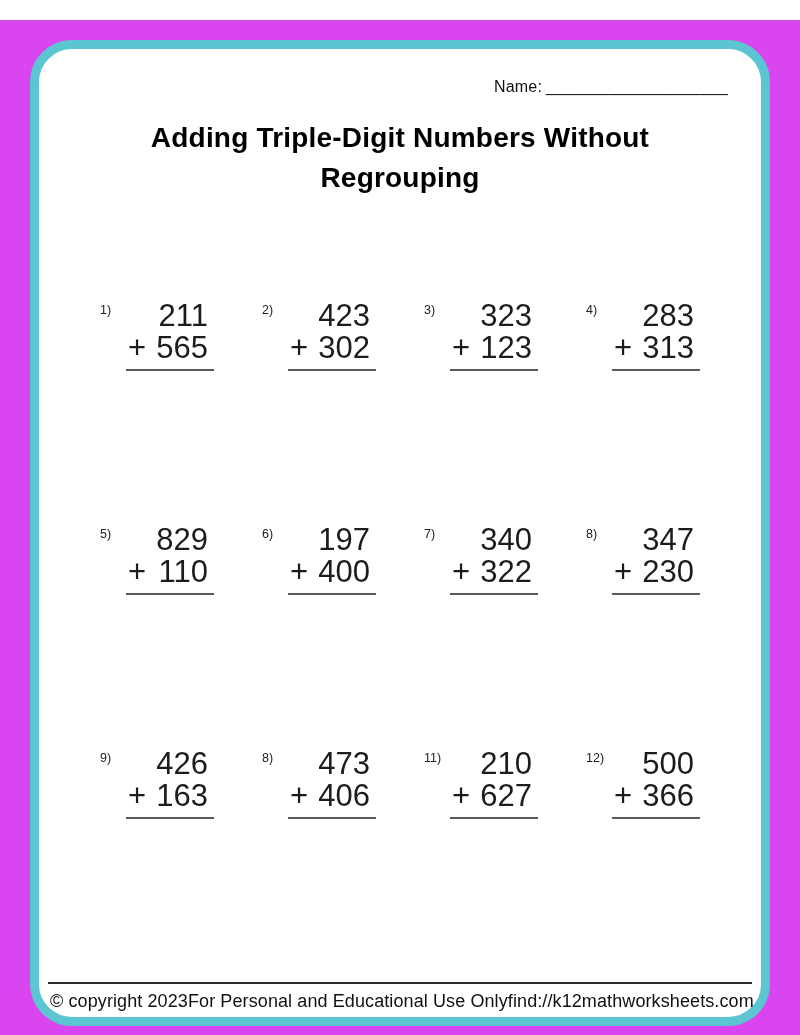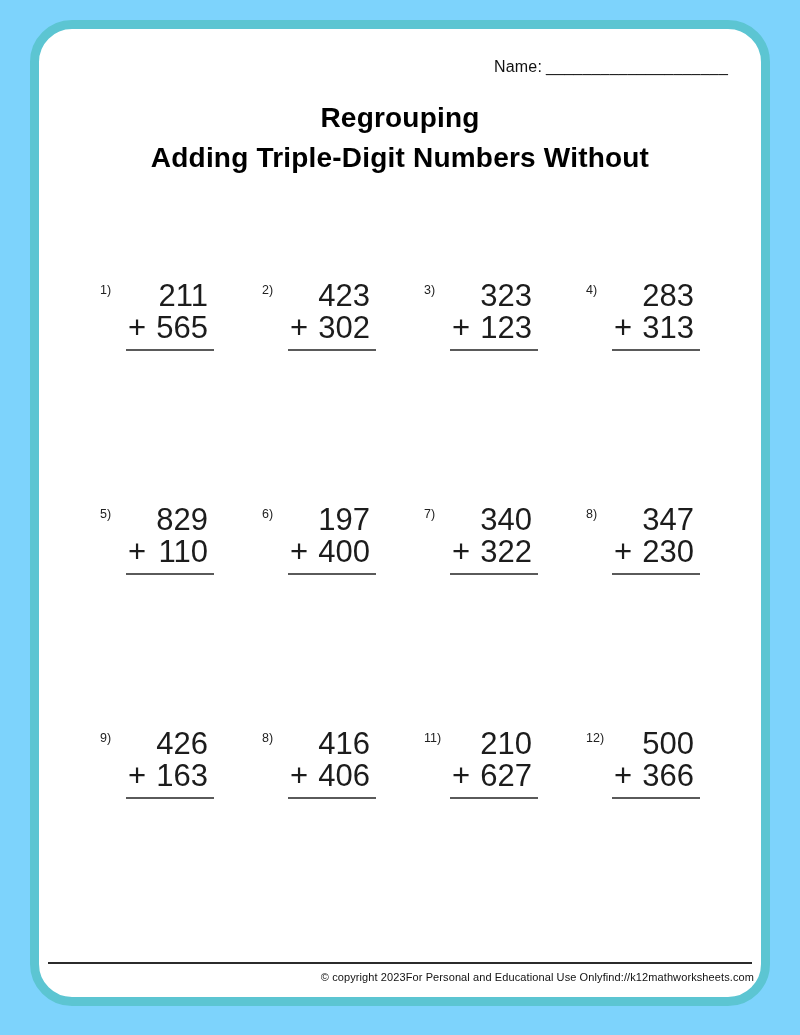--- a/index.html
+++ b/index.html
@@ -8,21 +8,22 @@
     font-family: "Liberation Sans", sans-serif;
     color: #1a1a1a;
     width: 800px;
     height: 1035px;
     position: relative;
     overflow: hidden;
   }
   .page {
     position: absolute;
     inset: 0;
-    background: #7dd3fc;
+    background: #d946ef;
+    margin-top: 20px;
   }
   .frame {
     position: absolute;
     top: 20px;
     left: 30px;
     width: 740px;
     height: 986px;
     border: 9px solid #5cc5d2;
     border-radius: 42px;
     background: #ffffff;
@@ -102,40 +103,40 @@
     left: 48px;
     right: 48px;
     border-top: 2px solid #2b2b2b;
   }
   .footer-row {
     position: absolute;
     top: 971px;
     left: 50px;
     right: 46px;
     display: flex;
-    justify-content: flex-end;
+    justify-content: flex-start;
     align-items: baseline;
-    font-size: 11px;
+    font-size: 18px;
     color: #111;
     letter-spacing: 0.1px;
   }
 </style>
 </head>
 <body>
 
 <div class="page">
   <div class="frame"></div>
 
   <div class="name-row">
     <span class="name-label">Name:</span><span>____________________</span>
   </div>
 
   <div class="title">
+    <div>Adding Triple-Digit Numbers Without</div>
     <div>Regrouping</div>
-    <div>Adding Triple-Digit Numbers Without</div>
   </div>
 
 
   <div class="grid">
 
     <div class="problem">
       <span class="p-label">1)</span>
       <div class="p-body">
         <div class="p-top">211</div>
         <div class="p-row">
@@ -229,21 +230,21 @@
         <div class="p-row">
           <span>+</span>
           <span>163</span>
         </div>
       </div>
     </div>
 
     <div class="problem">
       <span class="p-label">8)</span>
       <div class="p-body">
-        <div class="p-top">416</div>
+        <div class="p-top">473</div>
         <div class="p-row">
           <span>+</span>
           <span>406</span>
         </div>
       </div>
     </div>
 
     <div class="problem">
       <span class="p-label">11)</span>
       <div class="p-body">

